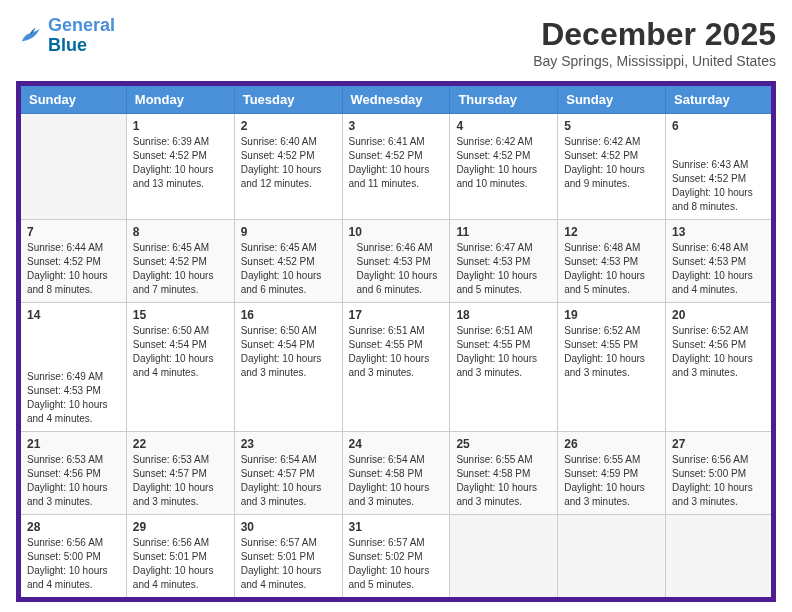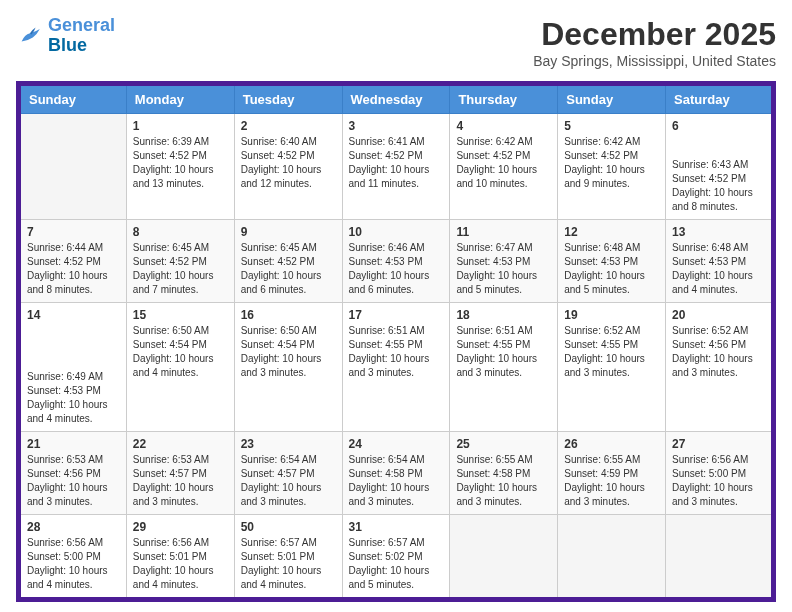--- a/index.html
+++ b/index.html
@@ -185,21 +185,21 @@
         </td>
         <td>
           <span class="day-num">9</span>
           <div class="day-info" style="white-space: pre-line;">Sunrise: 6:45 AM
 Sunset: 4:52 PM
 Daylight: 10 hours
 and 6 minutes.</div>
         </td>
         <td>
           <span class="day-num">10</span>
-          <div class="day-info" style="white-space: pre-line;">Sunrise: 6:46 AM
+          <div class="day-info" style="white-space: pre-line; margin-left: 8px;">Sunrise: 6:46 AM
 Sunset: 4:53 PM
 Daylight: 10 hours
 and 6 minutes.</div>
         </td>
         <td>
           <span class="day-num">11</span>
           <div class="day-info" style="white-space: pre-line;">Sunrise: 6:47 AM
 Sunset: 4:53 PM
 Daylight: 10 hours
 and 5 minutes.</div>
@@ -330,21 +330,21 @@
 and 4 minutes.</div>
         </td>
         <td>
           <span class="day-num">29</span>
           <div class="day-info" style="white-space: pre-line;">Sunrise: 6:56 AM
 Sunset: 5:01 PM
 Daylight: 10 hours
 and 4 minutes.</div>
         </td>
         <td>
-          <span class="day-num">50</span>
+          <span class="day-num">30</span>
           <div class="day-info" style="white-space: pre-line;">Sunrise: 6:57 AM
 Sunset: 5:01 PM
 Daylight: 10 hours
 and 4 minutes.</div>
         </td>
         <td>
           <span class="day-num">31</span>
           <div class="day-info" style="white-space: pre-line;">Sunrise: 6:57 AM
 Sunset: 5:02 PM
 Daylight: 10 hours

